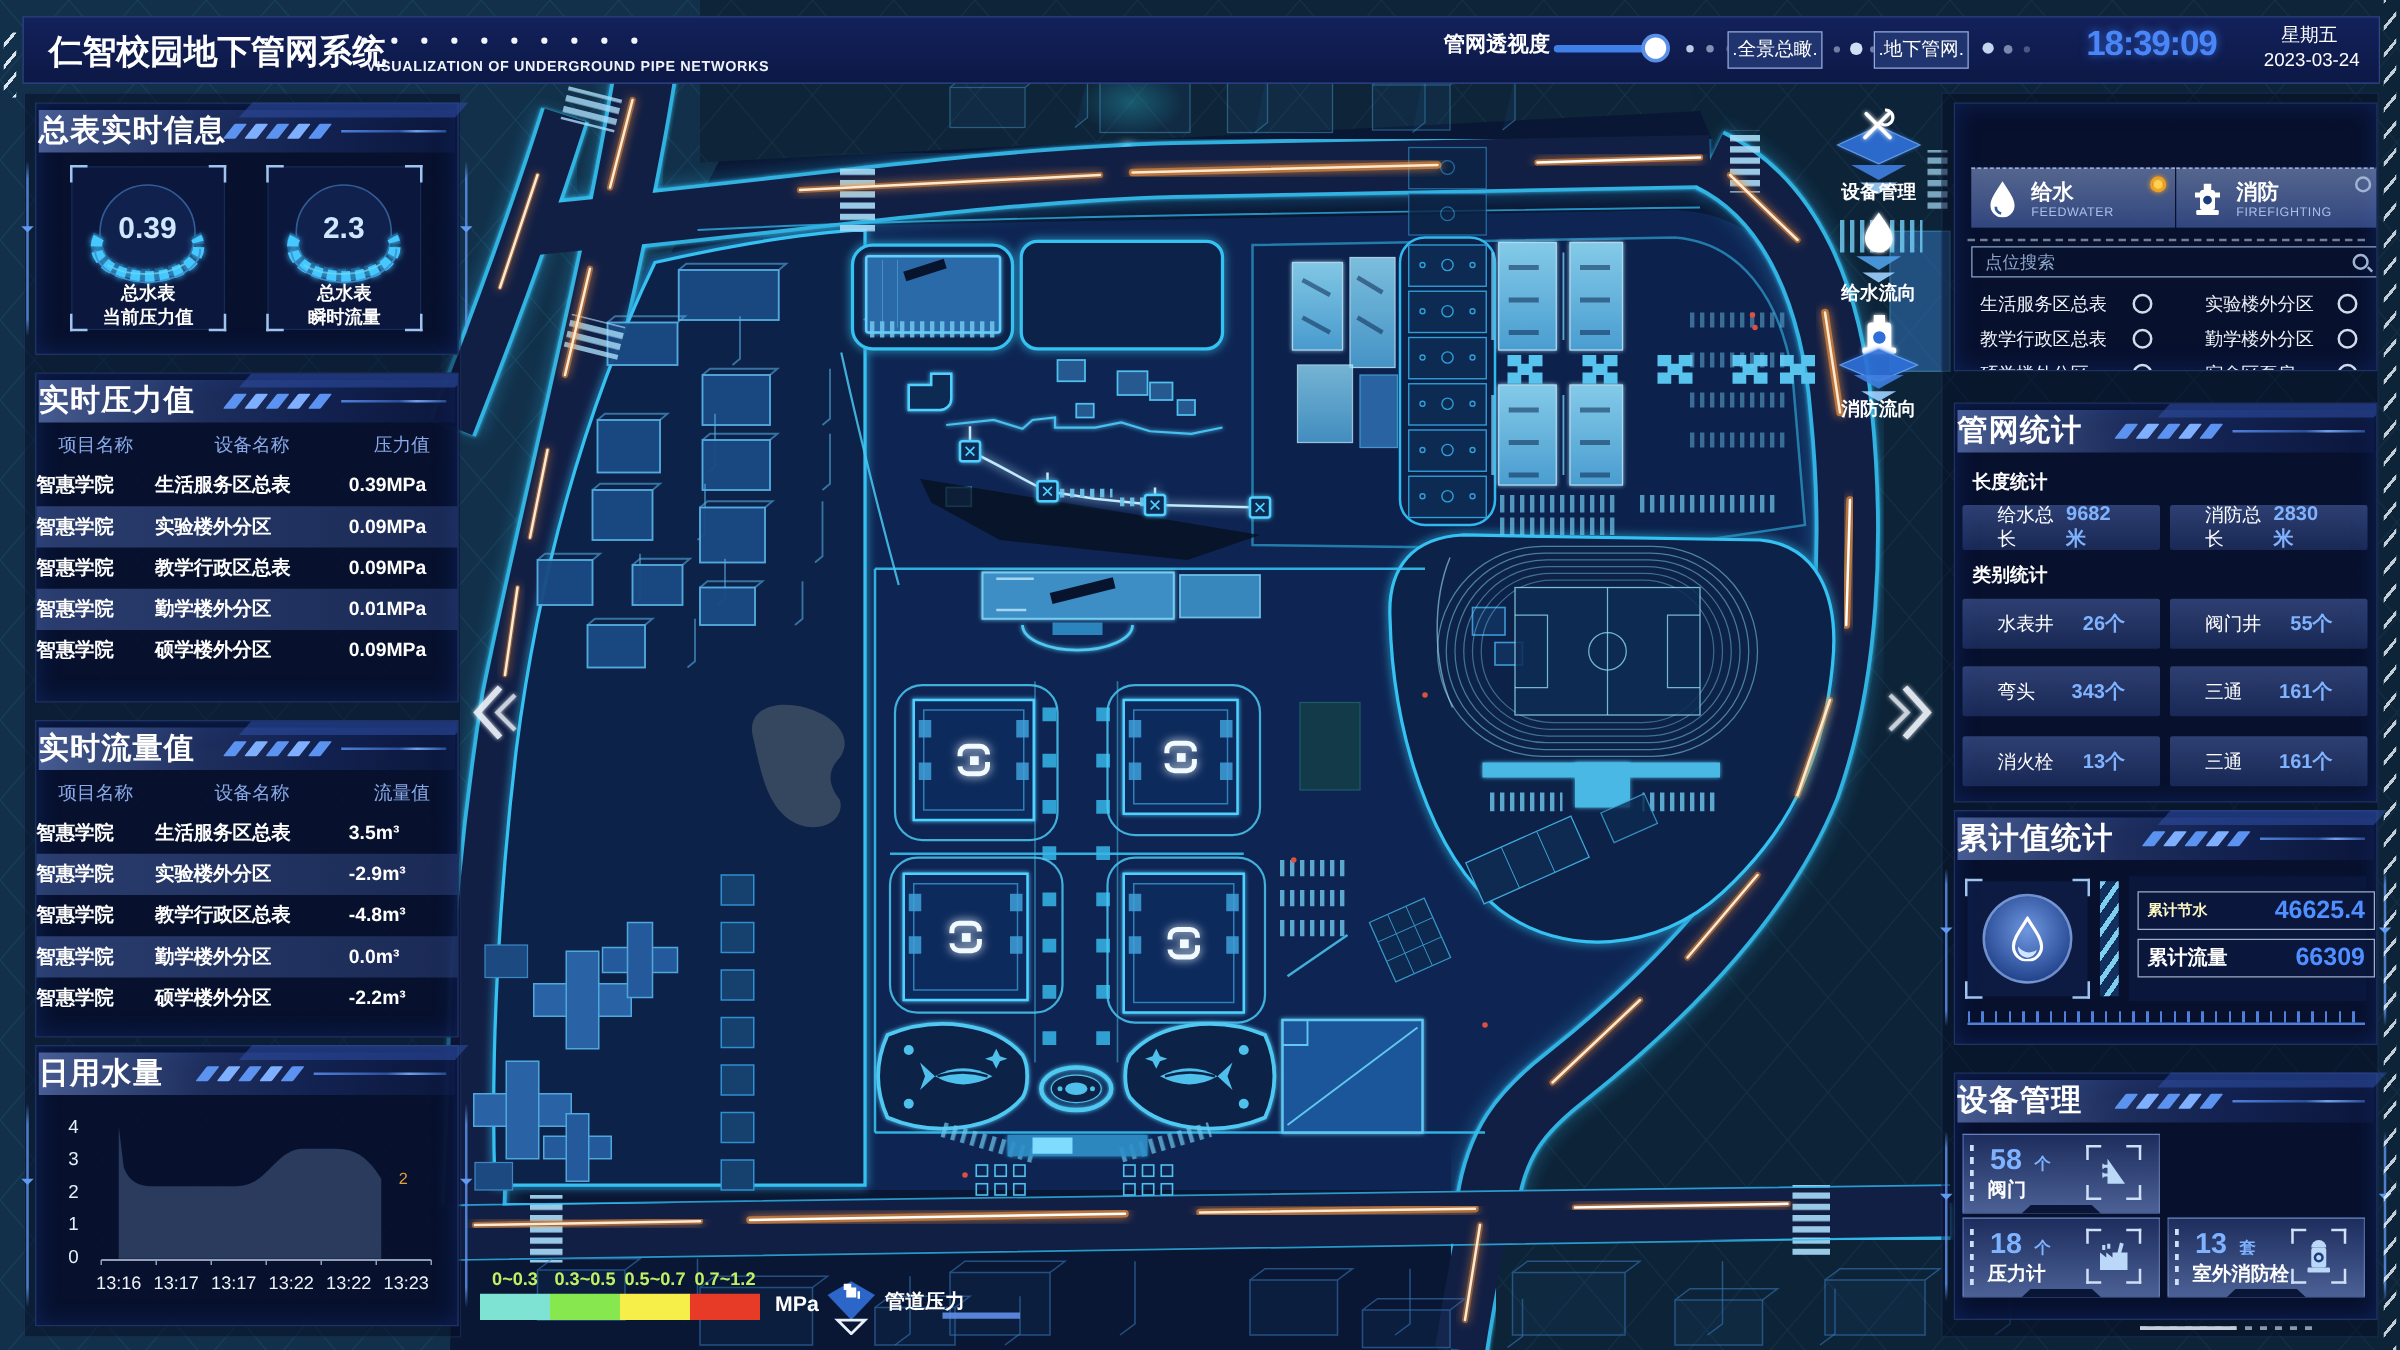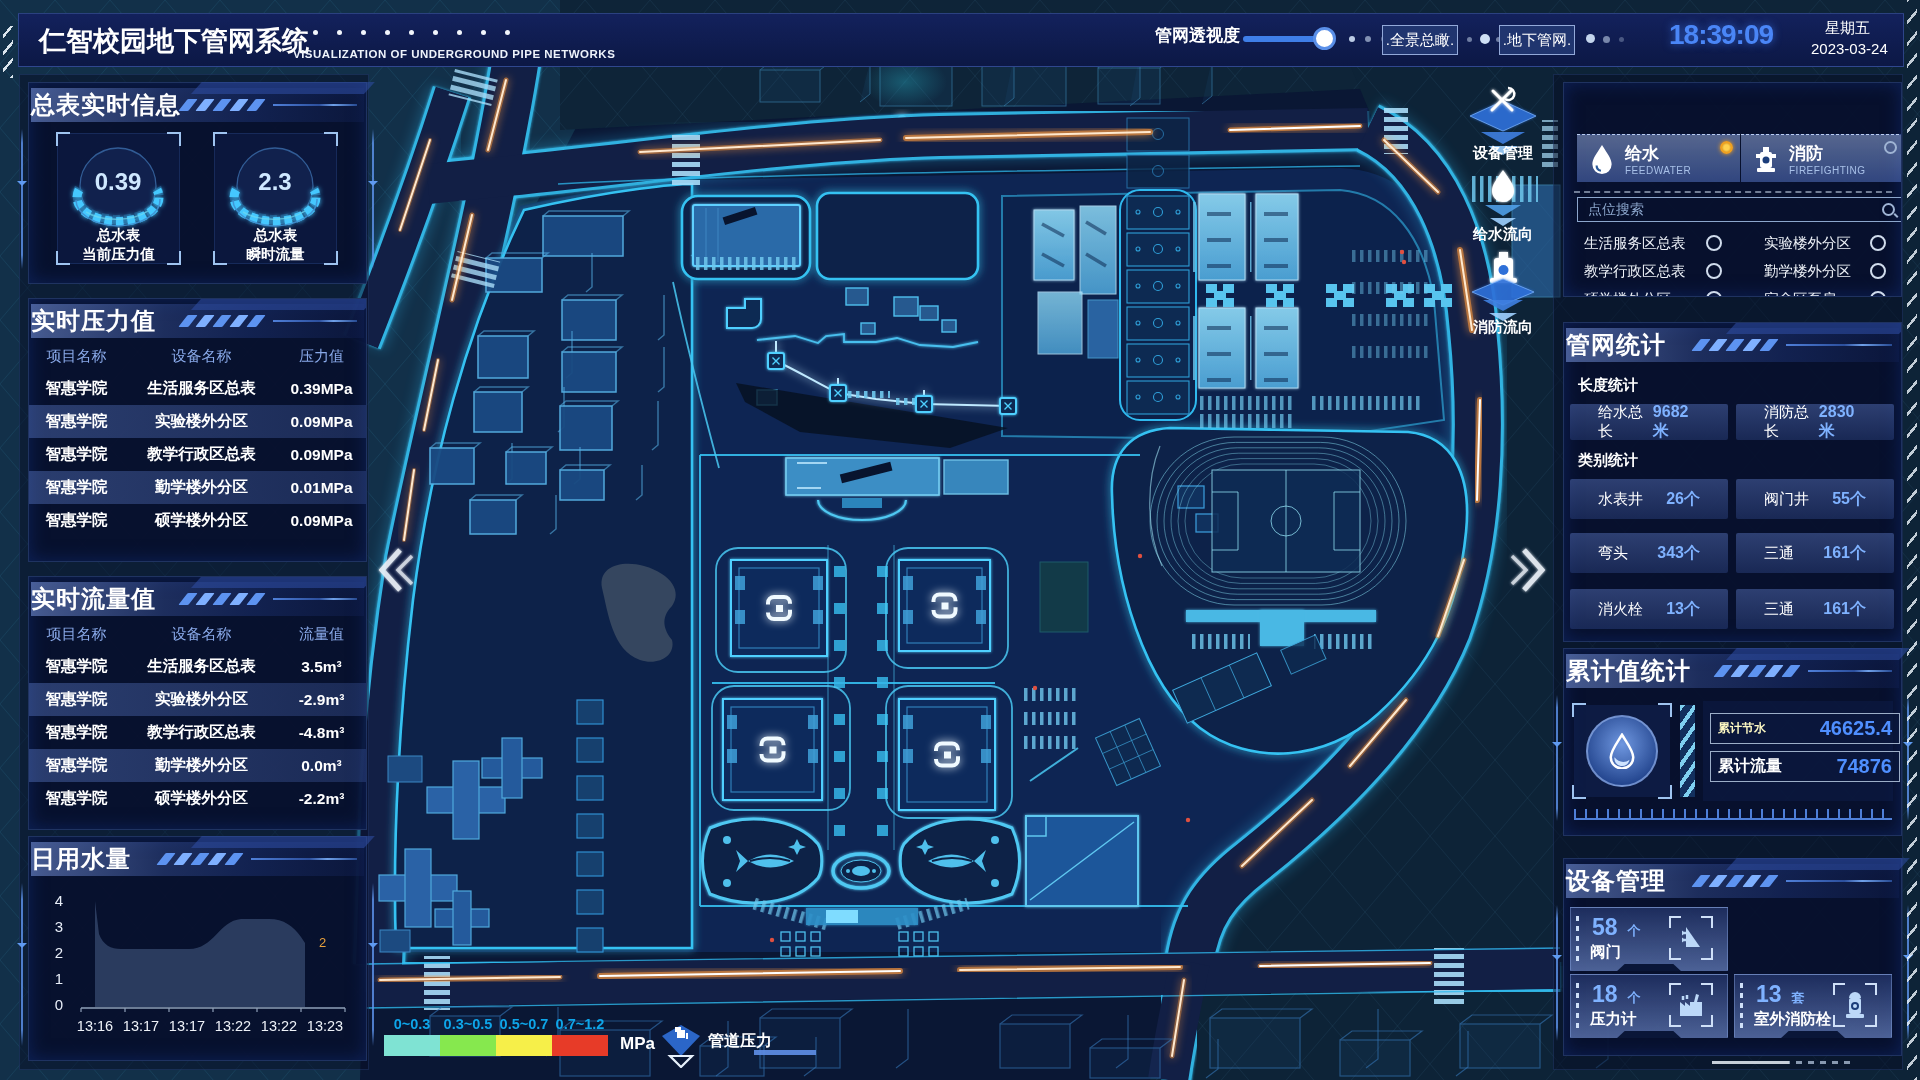--- a/index.html
+++ b/index.html
@@ -11,21 +11,21 @@
 .hd u{text-decoration:none;position:absolute;right:0;top:-6px;width:52%;height:12px;background:rgba(48,78,165,.55);transform:skewX(-42deg);transform-origin:100% 100%}
 .hd .t{position:relative;font-size:24px;font-weight:bold;color:#fff;line-height:34px;letter-spacing:1px;z-index:2}
 .sl{position:absolute;top:11px;display:flex;z-index:2}
 .sl i{width:10px;height:12px;background:#5d93f0;transform:skewX(-38deg);margin-right:7px;border-radius:1px}
 .sl i:nth-child(2n){background:#7fb0ff}
 .ln{position:absolute;right:7px;top:16px;height:2px;background:linear-gradient(90deg,#4f7fd8,#2c4f9d 55%,#6fa0e8 72%,#274a92);z-index:2}
 .eL,.eR{position:absolute;top:46px;bottom:14px;width:2px;background:linear-gradient(180deg,rgba(95,150,240,0),rgba(95,150,240,.8) 10%,rgba(95,150,240,.8) 90%,rgba(95,150,240,0));z-index:3}
 .eL{left:-8px}.eR{right:-8px}
 .eL b,.eR b{position:absolute;top:37%;left:-4px;width:0;height:0;border:5px solid transparent;border-top-color:#5f9af0}
 .trh{display:grid;grid-template-columns:95px 155px 85px;color:#89a9e9;font-size:15px;height:24px;align-items:center;text-align:center;margin-top:6px}
-.tr{display:grid;grid-template-columns:95px 155px 85px;color:#fff;font-size:15.5px;height:33px;align-items:center;text-align:center;font-weight:bold}
+.tr{display:grid;grid-template-columns:95px 155px 85px;color:#fff;font-size:15.5px;height:33px;align-items:center;text-align:left;font-weight:bold}
 .tr.alt{background:linear-gradient(90deg,rgba(96,128,208,.40),rgba(76,106,186,.28))}
 #top{position:absolute;left:18px;top:13px;width:1884px;height:52px;background:linear-gradient(180deg,#13215c,#0c1845);border:1px solid rgba(95,135,225,.38);z-index:4}
 #top .ti{position:absolute;left:20px;top:9px;font-size:27px;font-weight:bold;color:#fff}
 #top .dts{position:absolute;left:270px;top:16px;display:flex;gap:19px}
 #top .dts i{width:5px;height:5px;border-radius:50%;background:#f2f6fc}
 #top .sub{position:absolute;left:274px;top:34px;font-size:11.5px;font-weight:bold;letter-spacing:0.5px;color:#eef3fb}
 .tb{position:absolute;top:11px;width:74px;height:28px;background:#20356f;border:1px solid #93a9d9;color:#fff;font-size:15px;text-align:center;line-height:28px;z-index:4}
 .ddot{position:absolute;border-radius:50%;background:#cfe0f5;z-index:4}
 #zipR{position:absolute;right:3px;top:0;width:10px;height:1080px;z-index:5;background:repeating-linear-gradient(-50deg,rgba(240,248,255,.8) 0 2.5px,transparent 2.5px 14px)}
 #zipL{position:absolute;left:3px;top:26px;width:10px;height:52px;z-index:5;background:repeating-linear-gradient(-50deg,rgba(240,248,255,.9) 0 2.5px,transparent 2.5px 11px)}
@@ -631,21 +631,21 @@
  <span class="ddot" style="left:1477px;top:23px;width:5px;height:5px;opacity:.5"></span>
  <div class="tb" style="left:1480px">.地下管网.</div>
  <span class="ddot" style="left:1567px;top:20px;width:9px;height:9px;opacity:.95"></span>
  <span class="ddot" style="left:1584px;top:22px;width:7px;height:7px;opacity:.55"></span>
  <span class="ddot" style="left:1600px;top:23px;width:5px;height:5px;opacity:.3"></span>
  <div class="abs" style="left:1650px;top:5px;font-size:28px;font-weight:bold;color:#4a86f7;letter-spacing:-1px;text-shadow:0 0 8px rgba(62,124,245,.7)">18:39:09</div>
  <div class="abs" style="left:1806px;top:5px;font-size:15px;color:#fff">星期五</div>
  <div class="abs" style="left:1792px;top:26px;font-size:15px;color:#fff">2023-03-24</div>
 </div>
 <div id="legend" style="position:absolute;left:384px;top:1016px;z-index:3">
- <div style="display:flex;color:#0ea5e9;font-size:14.5px;font-weight:bold">
+ <div style="display:flex;color:#bef264;font-size:14.5px;font-weight:bold">
   <span style="width:56px;text-align:center">0~0.3</span>
       <span style="width:56px;text-align:center">0.3~0.5</span>
       <span style="width:56px;text-align:center">0.5~0.7</span>
       <span style="width:56px;text-align:center">0.7~1.2</span>
     </div>
  <div style="display:flex;margin-top:3px">
   <span style="width:56px;height:21px;background:#7fe3d3"></span>
       <span style="width:56px;height:21px;background:#86e84e"></span>
       <span style="width:56px;height:21px;background:#f6ef49"></span>
       <span style="width:56px;height:21px;background:#e73b28"></span>
@@ -988,21 +988,21 @@
   </div>
  </div>
  <div class="abs" style="left:116px;top:56px;width:15px;height:92px;background:repeating-linear-gradient(125deg,#7fd0f0 0 4px,#12305e 4px 11px)"></div>
  <div class="abs" style="left:139px;top:52px;width:190px;height:100px;background:rgba(16,32,78,.45)"></div>
  <div class="abs" style="left:146px;top:64px;width:174px;height:29px;border:1.5px solid #9caec8;background:rgba(10,24,60,.6);display:flex;align-items:center;justify-content:space-between;padding:0 7px">
       <span style="color:#fef9c3;font-size:12px;font-weight:bold">累计节水</span>
       <span style="color:#4f8fff;font-size:20px;font-weight:bold">46625.4</span>
     </div>
  <div class="abs" style="left:146px;top:102px;width:174px;height:29px;border:1.5px solid #9caec8;background:rgba(10,24,60,.6);display:flex;align-items:center;justify-content:space-between;padding:0 7px">
       <span style="color:#fff;font-size:16px;font-weight:bold">累计流量</span>
-      <span style="color:#4f8fff;font-size:20px;font-weight:bold">74876</span>
+      <span style="color:#4f8fff;font-size:20px;font-weight:bold">66309</span>
     </div>
  <div class="abs" style="left:10px;top:160px;width:318px;height:9px;border-bottom:2px solid #4f7fd8;background:repeating-linear-gradient(90deg,#4f7fd8 0 2px,transparent 2px 11px)"></div>
 </div>
 
 <div class="panel" style="left:1563px;top:858px;width:337px;height:196px">
  <div class="hd">
       <u></u>
       <div class="t">设备管理</div>
       <div class="sl" style="left:130px">
         <i></i>

